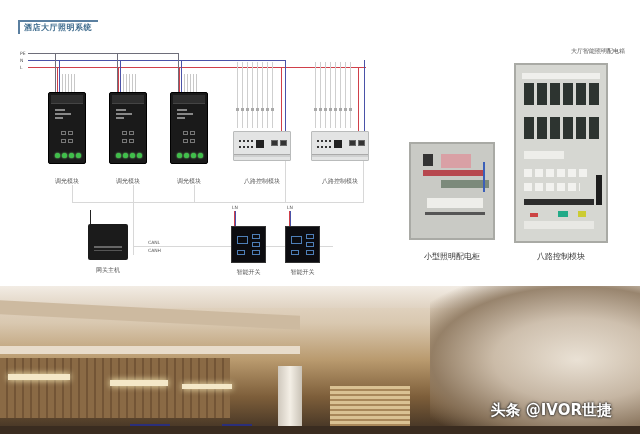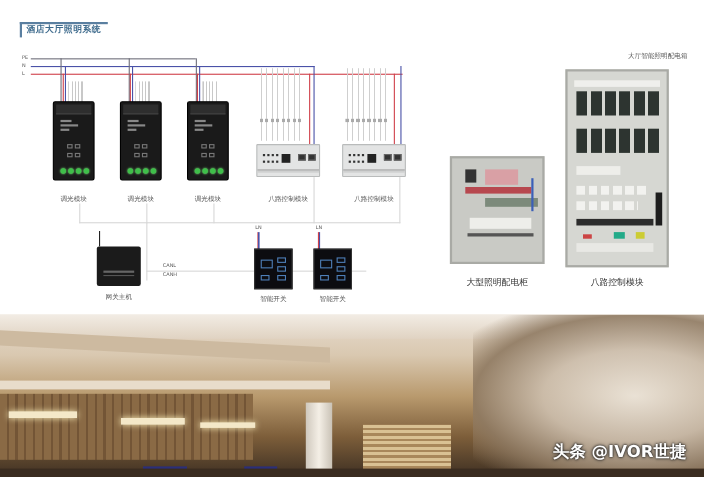--- a/index.html
+++ b/index.html
@@ -1,40 +1,40 @@
 <!DOCTYPE html>
 <html><head>
 <meta charset="utf-8">
 <style>
   * { box-sizing: border-box; margin: 0; padding: 0; }
   html, body { width: 640px; height: 434px; overflow: hidden; background: #ffffff; }
   body { position: relative; font-family: "DejaVu Sans", sans-serif; }
   .abs { position: absolute; }
   .title-wrap { left: 18px; top: 20px; height: 14px; padding-left: 4px; border-left: 2px solid #5a7fa0; border-top: 2px solid #5a7fa0; width: 80px; }
-  .title { font-size: 8px; color: #3d6a8c; font-weight: bold; letter-spacing: 0.5px; line-height: 12px; white-space: nowrap; font-family: Liberation Mono, monospace; }
+  .title { font-size: 8px; color: #3d6a8c; font-weight: bold; letter-spacing: 0.5px; line-height: 12px; white-space: nowrap; }
   .bus-label { font-size: 4.5px; color: #555; }
   .caption { font-size: 6px; color: #555; text-align: center; white-space: nowrap; }
   .caption-lg { font-size: 8px; color: #333; text-align: center; white-space: nowrap; }
   .wire { position: absolute; }
   .dim-module { background: #1a1a1a; border: 1px solid #000; border-radius: 2px; }
   .dim-module .term { position: absolute; left: 2px; right: 2px; top: 2px; height: 9px; background: #2e2e2e; border-bottom: 1px solid #444; }
   .dim-module .led { position: absolute; width: 5px; height: 5px; border-radius: 50%; background: #3fbf4a; box-shadow: 0 0 2px #8f8; }
   .dim-module .port { position: absolute; width: 5px; height: 4px; border: 1px solid #777; }
   .dim-module .txt { position: absolute; height: 1.5px; background: #888; }
   .relay-module { background: #e3e4e4; border: 1px solid #b9bbbb; border-radius: 1px; }
   .relay-module .rj { position: absolute; width: 7px; height: 6px; background: #333; border: 1px solid #666; }
   .relay-module .scr { position: absolute; width: 8px; height: 8px; background: #222; }
   .relay-module .dot { position: absolute; width: 2px; height: 2px; background: #333; }
   .switch { background: #0c0c10; border: 1px solid #333; }
   .switch .key { position: absolute; border: 1px solid #4e7fb8; width: 8px; height: 5px; }
   .gateway { background: #1b1b1b; border-radius: 2px; }
   .cabinet { background: #c9cac5; border: 2px solid #a9aaa5; }
   .photo { left: 0; top: 286px; width: 640px; height: 148px; overflow: hidden;
     background: linear-gradient(180deg, #e8ddd0 0%, #d9c8b0 25%, #b99a6e 50%, #7d5e3a 75%, #3d2f22 100%); }
-  .watermark { right: 16px; bottom: 14px; font-size: 15px; color: #ffffff; font-weight: bold; text-shadow: 0 0 3px #333, 0 0 2px #000; white-space: nowrap; }
+  .watermark { right: 28px; bottom: 14px; font-size: 15px; color: #ffffff; font-weight: bold; text-shadow: 0 0 3px #333, 0 0 2px #000; white-space: nowrap; }
 </style>
 </head>
 <body>
 
 <div class="abs title-wrap">
   <div class="title">酒店大厅照明系统</div>
 </div>
 
 <div class="abs bus-label" style="left:20px;top:51px;">PE</div>
 <div class="abs bus-label" style="left:20px;top:58px;">N</div>
@@ -190,21 +190,21 @@
 
 <div class="abs cabinet" style="left:409px;top:142px;width:86px;height:98px;">
   <div class="abs" style="left:12px;top:10px;width:10px;height:12px;background:#333;"></div>
   <div class="abs" style="left:30px;top:10px;width:30px;height:14px;background:#d9a0a5;"></div>
   <div class="abs" style="left:12px;top:26px;width:60px;height:6px;background:#b7484f;"></div>
   <div class="abs" style="left:30px;top:36px;width:48px;height:8px;background:#7c8a7b;"></div>
   <div class="abs" style="left:72px;top:18px;width:2px;height:30px;background:#3b5fb8;"></div>
   <div class="abs" style="left:16px;top:54px;width:56px;height:10px;background:#eeeeea;"></div>
   <div class="abs" style="left:14px;top:68px;width:60px;height:3px;background:#555;"></div>
 </div>
-<div class="abs caption-lg" style="left:409px;top:251px;width:86px;">大型照明配电柜</div>
+<div class="abs caption-lg" style="left:409px;top:251px;width:86px;">小型照明配电柜</div>
 
 <div class="abs cabinet" style="left:514px;top:63px;width:94px;height:180px;background:#d6d7d2;">
   <div class="abs" style="left:6px;top:8px;width:78px;height:6px;background:#efefec;"></div>
   <div class="abs" style="left:8px;top:18px;width:76px;height:22px;background:repeating-linear-gradient(90deg,#2d3430 0 10px,#d6d7d2 10px 13px);"></div>
   <div class="abs" style="left:8px;top:52px;width:76px;height:22px;background:repeating-linear-gradient(90deg,#2d3430 0 10px,#d6d7d2 10px 13px);"></div>
   <div class="abs" style="left:8px;top:86px;width:40px;height:8px;background:#eeeeea;"></div>
   <div class="abs" style="left:8px;top:104px;width:66px;height:8px;background:repeating-linear-gradient(90deg,#f2f2ef 0 8px,#d6d7d2 8px 11px);"></div>
   <div class="abs" style="left:8px;top:118px;width:56px;height:8px;background:repeating-linear-gradient(90deg,#f2f2ef 0 8px,#d6d7d2 8px 11px);"></div>
   <div class="abs" style="left:80px;top:110px;width:6px;height:30px;background:#1d1d1d;"></div>
   <div class="abs" style="left:8px;top:134px;width:70px;height:6px;background:#2c2c2c;"></div>

